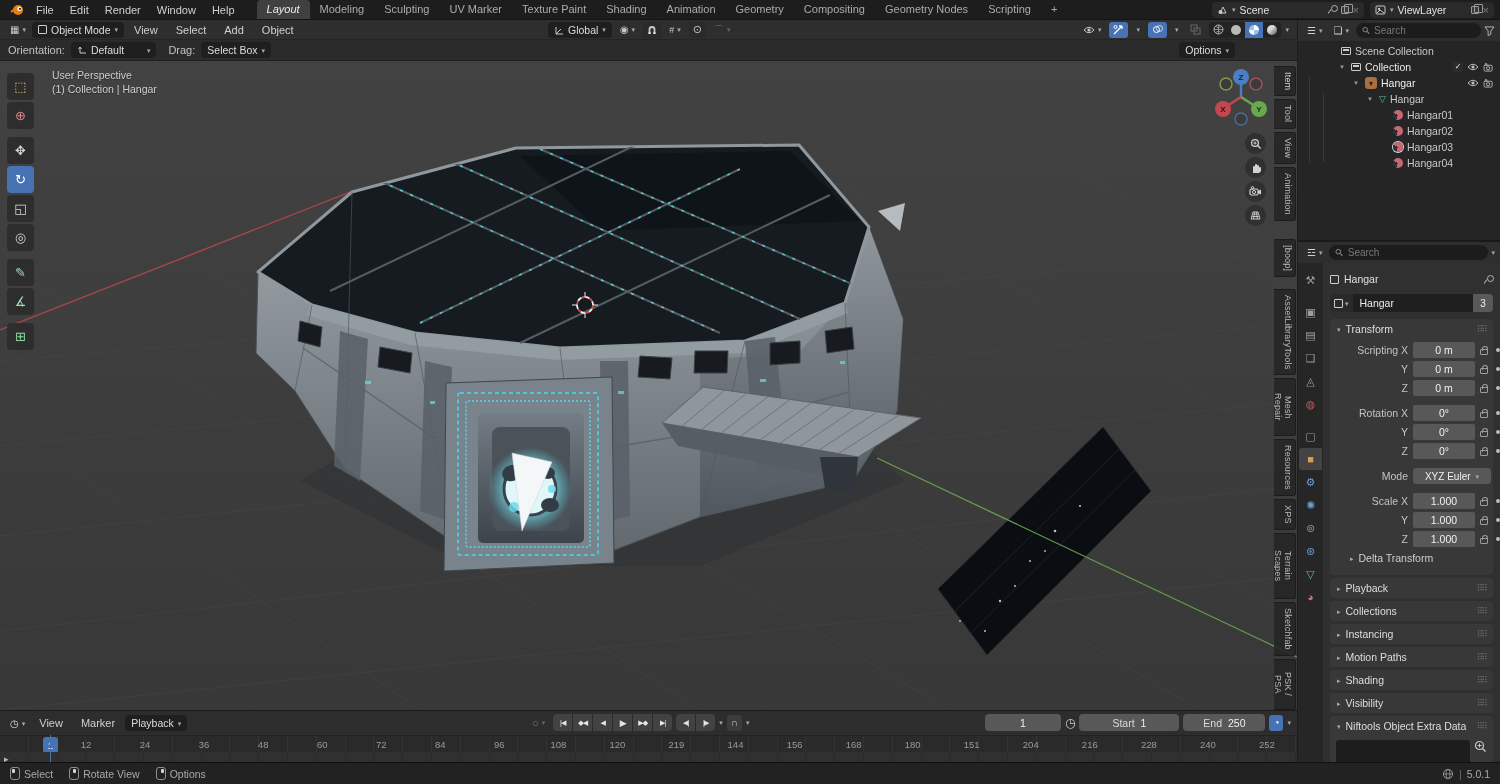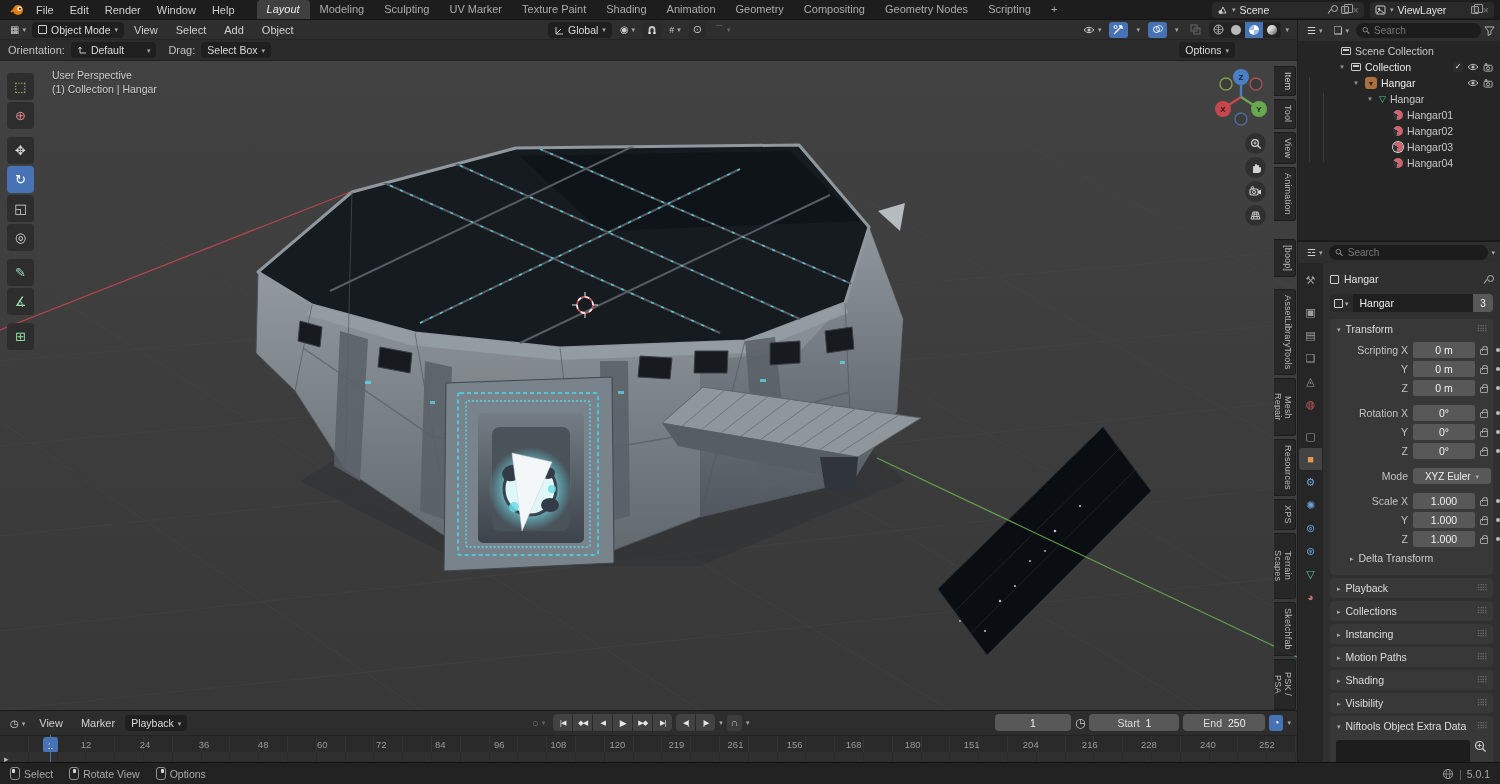--- a/index.html
+++ b/index.html
@@ -612,21 +612,21 @@
         <span class="caret">▾</span>
         <span class="flat-chip" style="background:#3c3c3c">
           <span style="font-size:10px;color:#c8c8c8">∩</span>
         </span>
         <span class="caret">▾</span>
       </div>
 
       <div id="tl-right">
         <span class="tl-field" style="width:76px">1</span>
         <span style="font-size:12px;color:#c8c8c8">◷</span>
-        <span class="tl-field" style="width:90px">
+        <span class="tl-field" style="width:100px">
           <span class="fl">Start</span>
             <span>1</span>
         </span>
         <span class="tl-field" style="width:82px">
           <span class="fl">End</span>
             <span>250</span>
         </span>
         <span class="flat-chip" style="background:#4772b3">
           <span style="color:#fff;font-size:10px">◔</span>
         </span>
@@ -639,21 +639,21 @@
           <span>24</span>
           <span>36</span>
         <span>48</span>
           <span>60</span>
           <span>72</span>
         <span>84</span>
           <span>96</span>
           <span>108</span>
         <span>120</span>
           <span>219</span>
-          <span>261</span>
+          <span>144</span>
         <span>156</span>
           <span>168</span>
           <span>180</span>
         <span>151</span>
           <span>204</span>
           <span>216</span>
         <span>228</span>
           <span>240</span>
           <span>252</span>
       </div>

